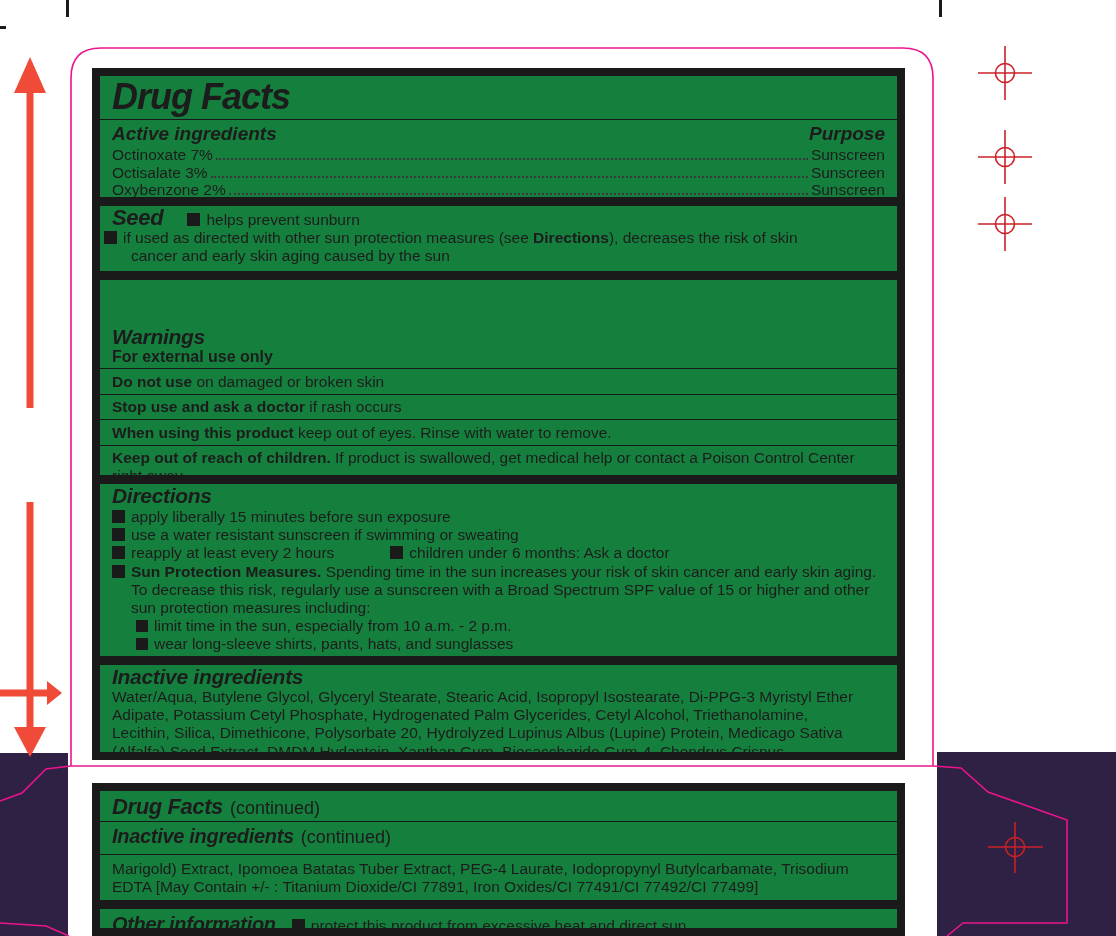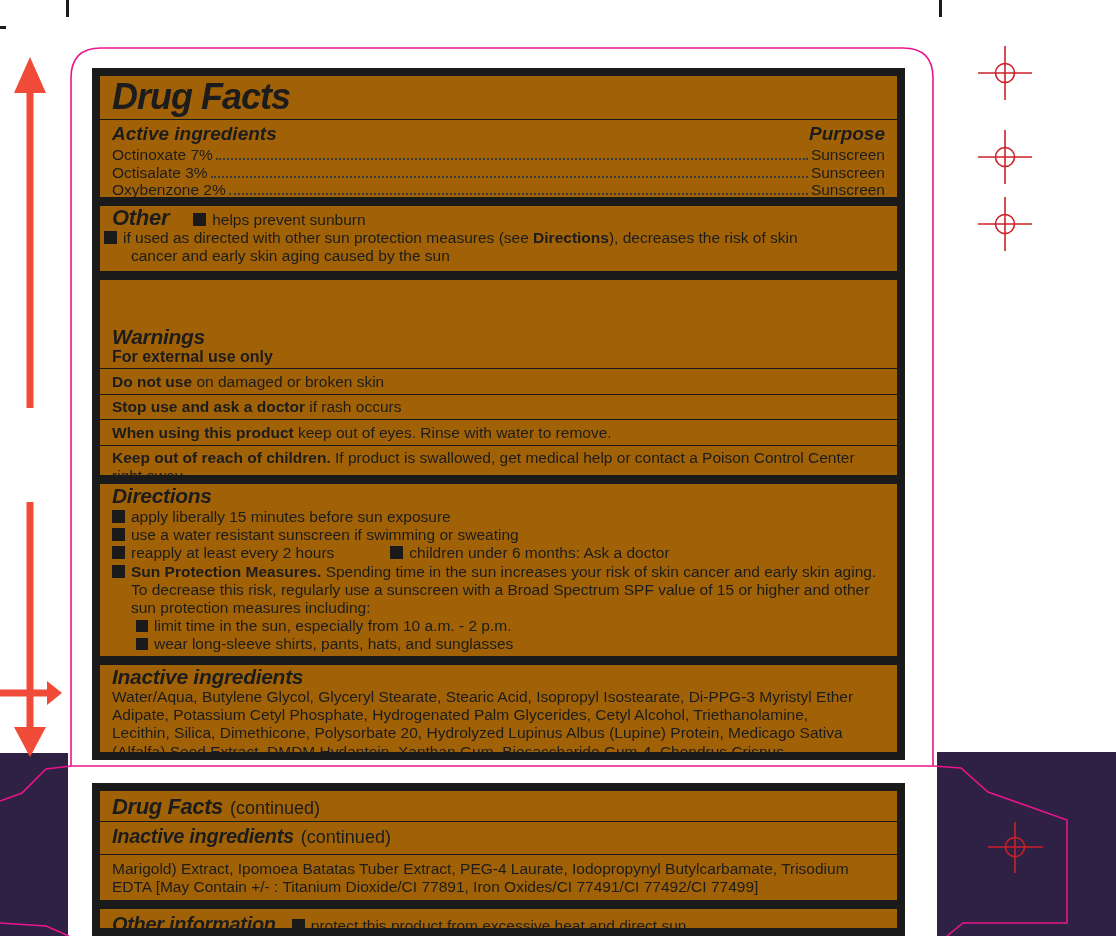--- a/index.html
+++ b/index.html
@@ -5,21 +5,21 @@
   html,body{margin:0;padding:0;}
   body{
     width:1116px;height:936px;position:relative;overflow:hidden;
     background:#ffffff;
     font-family:"Liberation Sans",sans-serif;
     color:#1c1c1c;
   }
   svg.overlay{position:absolute;left:0;top:0;z-index:1;}
   .panel{
     position:absolute;left:92px;width:813px;box-sizing:border-box;
-    border:8px solid #1a1a1a;background:#a16207;z-index:2;overflow:hidden;
+    border:8px solid #1a1a1a;background:#15803d;z-index:2;overflow:hidden;
   }
   #panel1{top:68px;height:692px;}
   #panel2{top:783px;height:153px;}
   .sec{padding:0 12px;box-sizing:border-box;overflow:hidden;position:relative;}
   .bar{height:9px;background:#1a1a1a;}
   .hr{height:1px;background:#1a1a1a;margin:2.5px -12px;}
   .hr0{height:1px;background:#1a1a1a;margin:3px -12px 2px;}
   .df-title{
     font-size:36px;font-weight:bold;font-style:italic;line-height:39px;
     letter-spacing:-1px;margin-top:1px;
@@ -153,21 +153,21 @@
       <span>Oxybenzone 2%</span>
       <span class="leader"></span>
       <span>Sunscreen</span>
     </div>
   </div>
 
   <div class="bar"></div>
 
   <div class="sec body-t" style="height:65px;">
     <div class="uses-line1">
-      <span class="uses-head">Other</span><span class="sq"></span><span>helps prevent sunburn</span>
+      <span class="uses-head">Seed</span><span class="sq"></span><span>helps prevent sunburn</span>
     </div>
     <div class="hang uses-l2"><span class="sq"></span><span>if used as directed with other sun protection measures (see </span><span class="b">Directions</span><span>), decreases the risk of skin</span></div>
     <div class="uses-l3">cancer and early skin aging caused by the sun</div>
   </div>
 
   <div class="bar"></div>
 
   <div class="sec" style="height:150px;margin-top:45px;">
     <div class="sec-head">Warnings</div>
     <div class="warn-sub">For external use only</div>

